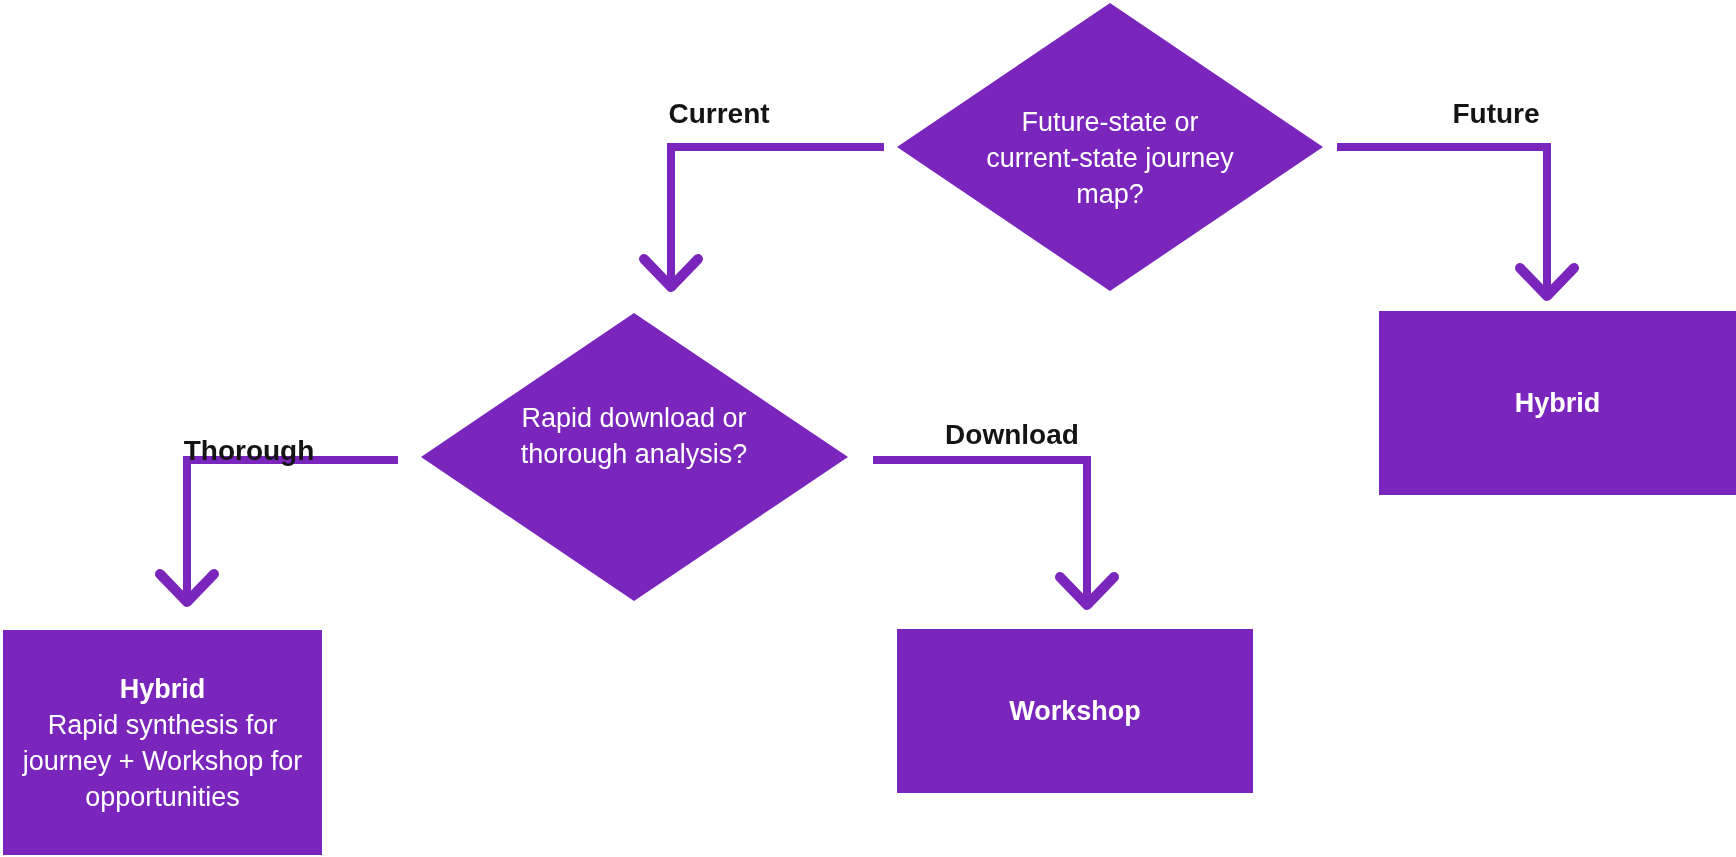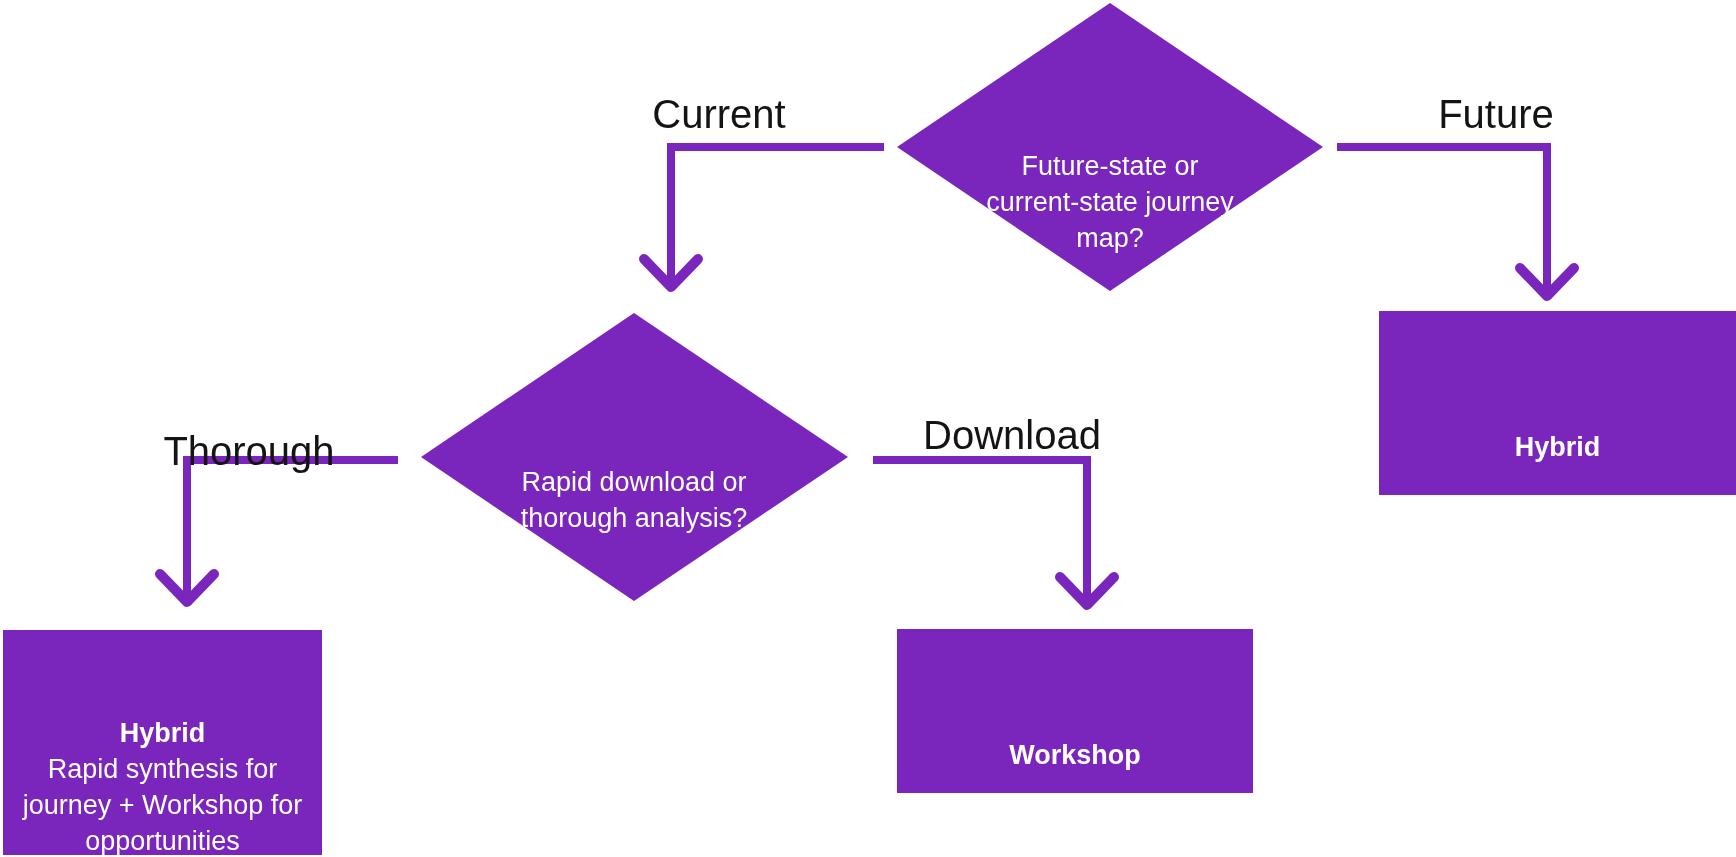--- a/index.html
+++ b/index.html
@@ -48,32 +48,31 @@
     align-items: center;
     justify-content: center;
     text-align: center;
     white-space: pre-line;
   }
   .node-text {
     color: var(--node-text-white);
     font-size: 27px;
     line-height: 36px;
     font-weight: 400;
-    margin-top: 44px;
   }
   .node-text .title { font-weight: 700; }
   .branch-label {
     color: var(--label-black);
-    font-size: 40px;
+    font-size: 28px;
     line-height: 34px;
-    font-weight: 400;
+    font-weight: 700;
   }
   
   #decision1-text { left: 935px; top: 100px; width: 350px; height: 116px; }
-  #decision2-text { left: 459px;  top: 414px; width: 350px; height: 84px; }
+  #decision2-text { left: 459px;  top: 394px; width: 350px; height: 84px; }
   
   #label-current  { left: 594px;  top: 97px;  width: 250px; height: 34px; }
   #label-future   { left: 1371px; top: 97px;  width: 250px; height: 34px; }
   #label-thorough { left: 124px;  top: 410px; width: 250px; height: 34px; margin-top: 24px; }
   #label-download { left: 887px;  top: 418px; width: 250px; height: 34px; }
   
   #outcome-future-text   { left: 1379px; top: 311px; width: 357px; height: 184px; }
   #outcome-thorough-text { left: 3px;    top: 630px; width: 319px; height: 225px; }
   #outcome-download-text { left: 897px;  top: 629px; width: 356px; height: 164px; text-align: center; }
 </style>

